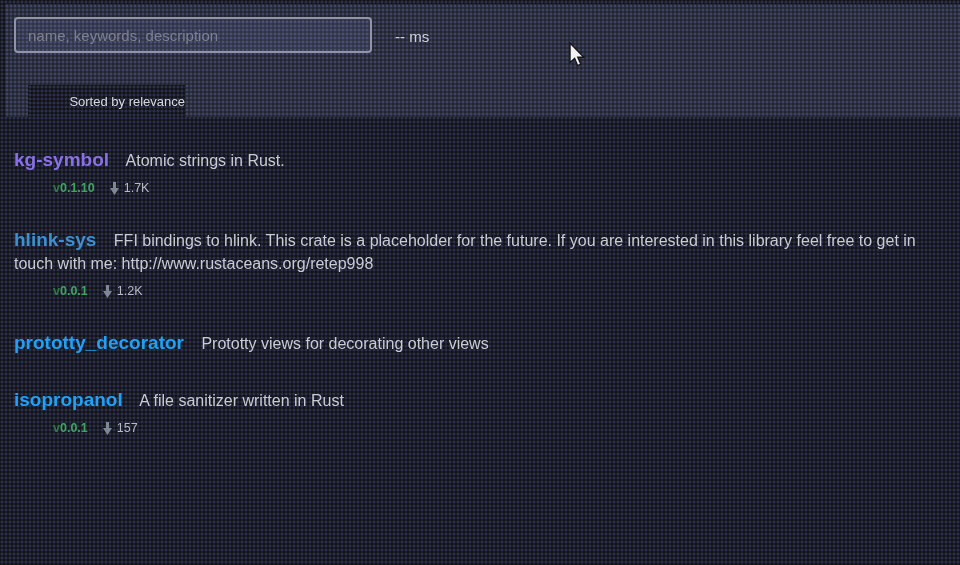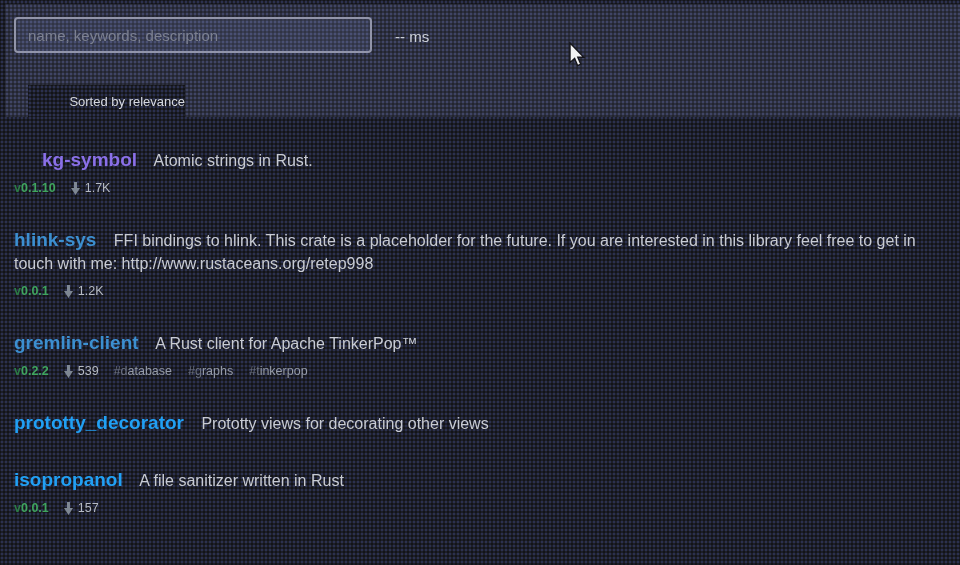--- a/index.html
+++ b/index.html
@@ -55,21 +55,21 @@
   .line { font-size:16px; line-height:23px; font-weight:normal; }
   .crate-name {
     font-size:19px; font-weight:600; text-decoration:none; margin-right:13px;
     cursor:pointer;
   }
   .crate-desc { color:#c8cbd3; }
   .meta {
     margin-top:9px; display:flex; align-items:center; gap:15px;
     font-size:12.5px; color:#b5bac3;
   }
-  .version { color:#3fa55e; font-weight:600; display:inline-block; }
+  .version { color:#3fa55e; font-weight:600; display:inline-block;padding-left:39px; }
   .version::first-letter { color:#2c7a46; }
   .downloads { display:inline-flex; align-items:center; gap:5px; }
   .dl-icon { width:9px; height:13px; fill:#7e8793; }
   .tags { display:inline-flex; gap:16px; }
   .tag {
     display:inline-block; color:#969ca8; text-decoration:none; cursor:pointer;
   }
   .tag::first-letter { color:#6c7280; }
   .cursor { position:absolute; left:568px; top:42px; width:18px; height:26px; }
 </style>
@@ -84,21 +84,21 @@
 
   <div class="timing">-- ms</div>
 
   <div class="tab-active">
     <span>Sorted by relevance</span>
   </div>
 
   <main class="content" id="results">
     <article class="result">
       <h4 class="line">
-        <a class="crate-name" style="color: rgb(138, 112, 232); margin-left: 28px;">kg-symbol</a>
+        <a class="crate-name" style="color: rgb(138, 112, 232);">kg-symbol</a>
         <span class="crate-desc">Atomic strings in Rust.</span>
       </h4>
       <div class="meta">
         <span class="version">v0.1.10</span>
         <span class="downloads">
           <svg class="dl-icon" viewBox="0 0 9 13">
             <path d="M3,0 h3 v6 h3 l-4.5,7 L0,6 h3 z"></path>
           </svg>
           <span class="dl-count">1.7K</span>
         </span>
@@ -115,40 +115,20 @@
         <span class="version">v0.0.1</span>
         <span class="downloads">
           <svg class="dl-icon" viewBox="0 0 9 13">
             <path d="M3,0 h3 v6 h3 l-4.5,7 L0,6 h3 z"></path>
           </svg>
           <span class="dl-count">1.2K</span>
         </span>
       </div>
     </article>
 
-    <article class="result">
-      <h4 class="line">
-        <a class="crate-name" style="color: rgb(60, 143, 208);">gremlin-client</a>
-        <span class="crate-desc">A Rust client for Apache TinkerPop™</span>
-      </h4>
-      <div class="meta">
-        <span class="version">v0.2.2</span>
-        <span class="downloads">
-          <svg class="dl-icon" viewBox="0 0 9 13">
-            <path d="M3,0 h3 v6 h3 l-4.5,7 L0,6 h3 z"></path>
-          </svg>
-          <span class="dl-count">539</span>
-        </span>
-        <span class="tags">
-            <a class="tag">#database</a>
-            <a class="tag">#graphs</a>
-            <a class="tag">#tinkerpop</a>
-          </span>
-      </div>
-    </article>
 
     <article class="result">
       <h4 class="line">
         <a class="crate-name" style="color: rgb(33, 160, 244);">prototty_decorator</a>
         <span class="crate-desc">Prototty views for decorating other views</span>
       </h4>
     </article>
 
     <article class="result">
       <h4 class="line">

